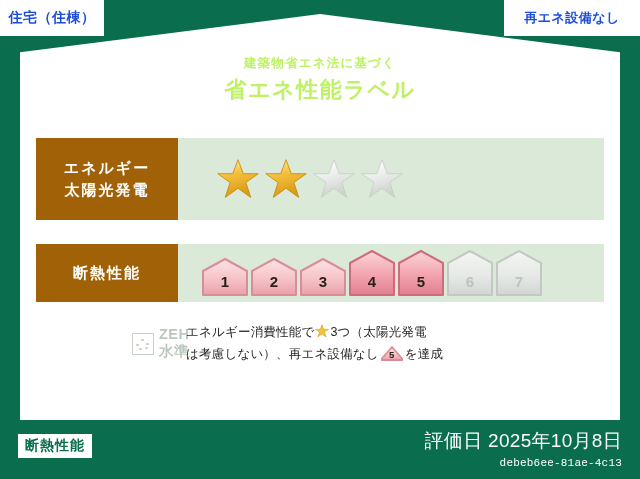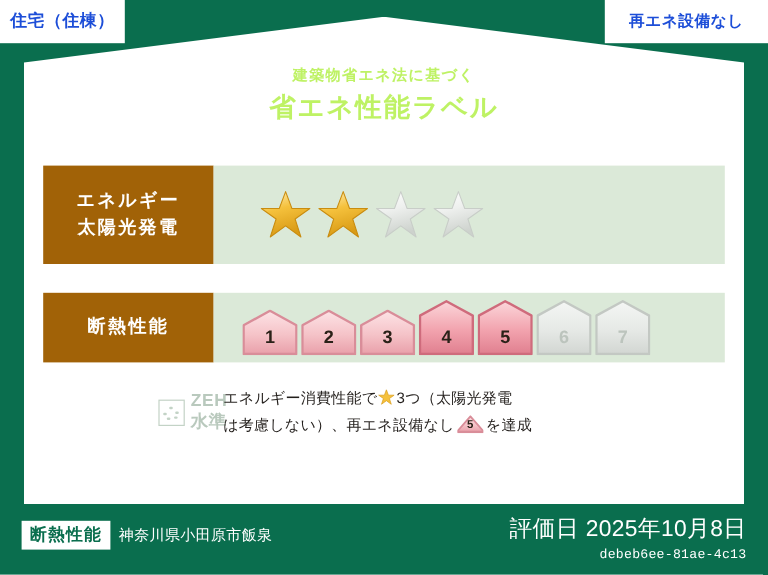--- a/index.html
+++ b/index.html
@@ -289,21 +289,20 @@
               </linearGradient>
             </defs>
             <polygon points="1,14 1,13 23,1 45,13 45,14" fill="url(#hgi0)" stroke="#d98d99" stroke-width="2" stroke-linejoin="round"></polygon>
           </svg><span>5</span></span><span>を達成</span>
     </div>
   </div>
 
   <div id="footer">
     <div id="footer-left">
       <span id="assessment-badge">断熱性能</span>
-      <span id="address-text">神奈川県小田原市飯泉</span>
     </div>
     <div id="footer-right">
       <div id="eval-date">評価日 2025年10月8日</div>
       <div id="label-id">debeb6ee-81ae-4c13</div>
     </div>
   </div>
 
 </div>
 
 </body></html>

